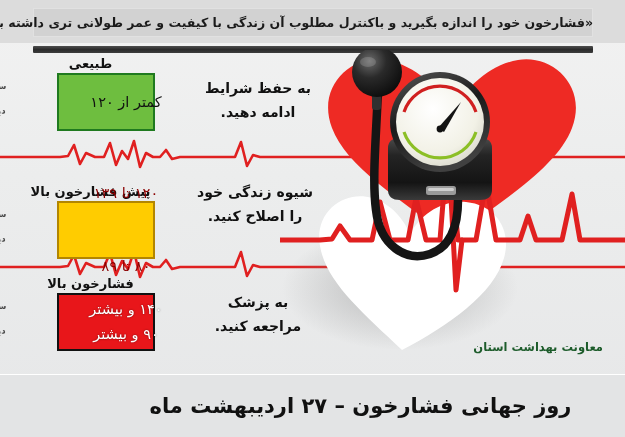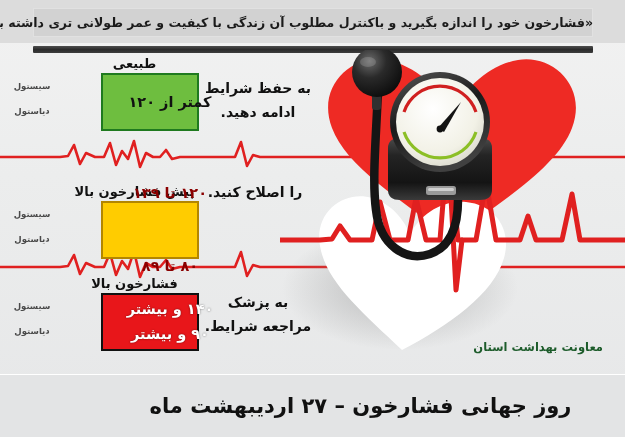--- a/index.html
+++ b/index.html
@@ -73,21 +73,20 @@
     pointer-events: none;
   }
   .ecg-divider.row1 { top: 133px; }
   .ecg-divider.row2 { top: 243px; }
 
   
   .cat-row {
     position: absolute;
     left: 0;
     width: 175px;
-    padding-left: 44px;
   }
   .cat-row.r1 { top: 56px; }
   .cat-row.r2 { top: 184px; }
   .cat-row.r3 { top: 276px; }
 
   .cat-title {
     text-align: center;
     font-size: 13px;
     font-weight: bold;
     color: #111111;
@@ -110,21 +109,21 @@
     height: 58px;
     box-sizing: border-box;
     display: flex;
     flex-direction: column;
     justify-content: center;
     align-items: center;
     direction: rtl;
   }
   .value-box .v {
     font-size: 14.5px;
-    font-weight: bold;
+    font-weight: normal;
     line-height: 25px;
     white-space: nowrap;
     margin-left: 40px;
   }
 
   .box-green {
     background: #6ebe3f;
     border: 2.5px solid #1f7a1f;
   }
   .box-green .v { color: #111111; }
@@ -368,37 +367,38 @@
     <div class="value-wrap">
       <div class="side-label sys">سیستول</div>
       <div class="side-label dia">دیاستول</div>
       <div class="value-box box-yellow">
         <span class="v">۱۲۰ تا ۱۳۹</span>
         <span class="v">۸۰ تا ۸۹</span>
       </div>
     </div>
   </div>
   <div class="advice a2">
+    <span class="ln">شیوه زندگی خود</span>
     <span class="ln">را اصلاح کنید.</span>
   </div>
 
   <div class="cat-row r3">
     <div class="cat-title">فشارخون بالا</div>
     <div class="value-wrap">
       <div class="side-label sys">سیستول</div>
       <div class="side-label dia">دیاستول</div>
       <div class="value-box box-red">
         <span class="v">۱۴۰ و بیشتر</span>
         <span class="v">۹۰ و بیشتر</span>
       </div>
     </div>
   </div>
   <div class="advice a3">
     <span class="ln">به پزشک</span>
-    <span class="ln">مراجعه شرایط.</span>
+    <span class="ln">مراجعه کنید.</span>
   </div>
 
   <div class="org-credit">معاونت بهداشت استان</div>
 
   <div class="footer-band">
     <div class="footer-title">روز جهانی فشارخون – ۲۷ اردیبهشت ماه</div>
   </div>
 
 </div>
 

